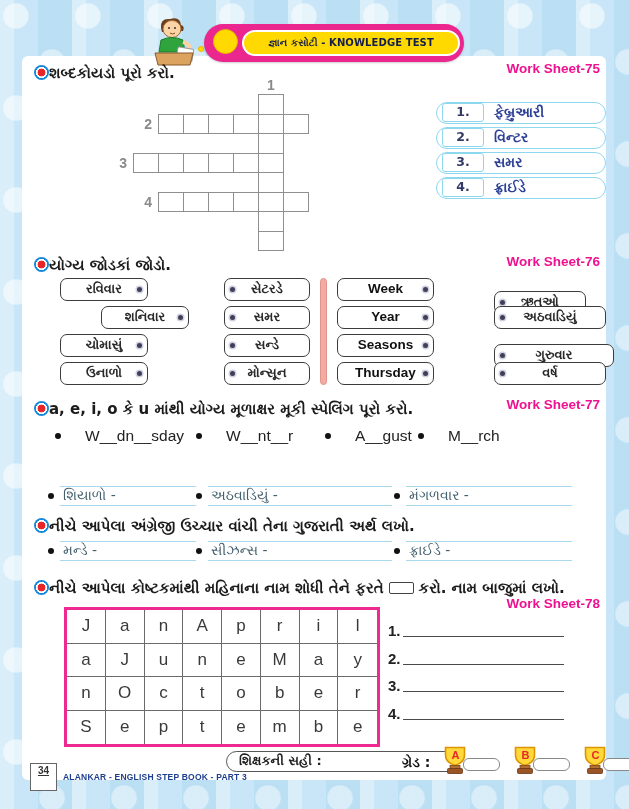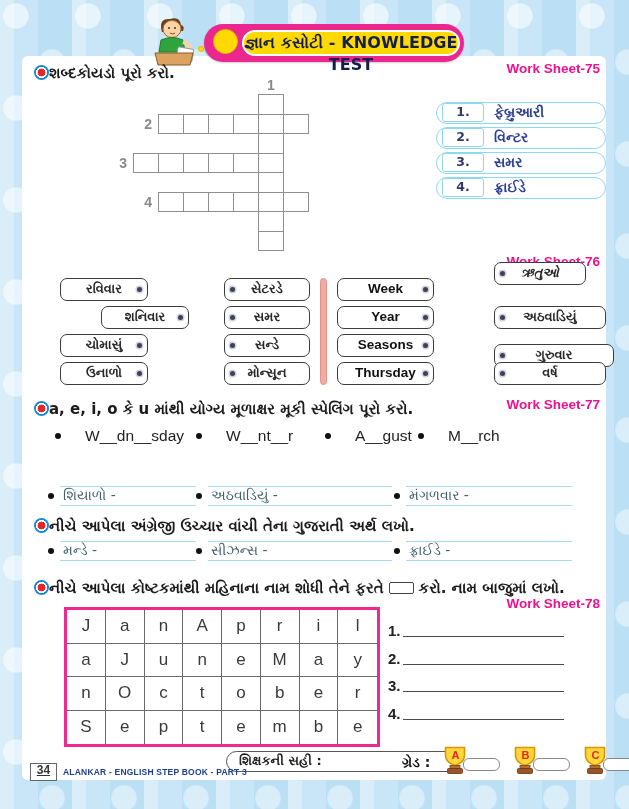--- a/index.html
+++ b/index.html
@@ -12,21 +12,21 @@
       radial-gradient(circle 13px at 52px 62px, rgba(255,255,255,.45) 12px, transparent 13.5px),
       linear-gradient(90deg, rgba(255,255,255,.30) 0 14px, transparent 14px 38px, rgba(176,218,242,.55) 38px 72px);
     background-size:72px 92px,72px 92px,72px 100%;
   }
   .sheet { position:absolute; left:22px; top:56px; width:584px; height:724px; background:#ffffff; border-radius:6px; }
   .layer { position:absolute; inset:0; }
 
   
   .banner-pink { position:absolute; left:204px; top:24px; width:260px; height:38px; background:#ec268f; border-radius:19px; box-shadow:0 1px 2px rgba(0,0,0,.2); }
   .banner-yellow { position:absolute; left:242px; top:30px; width:218px; height:26px; background:#ffd900; border:2px solid #ffffff; border-radius:13px;
-    text-align:center; line-height:22px; font-size:16px; font-weight:800; color:#141e4e; letter-spacing:.1px; }
+    text-align:center; line-height:22px; font-size:10px; font-weight:800; color:#141e4e; letter-spacing:.1px; }
   .tdot { position:absolute; background:#ffd900; border:1px solid #eab800; border-radius:50%; }
   .tdot.d1 { left:198px; top:46px; width:6px; height:6px; }
   .tdot.d2 { left:205px; top:36px; width:10px; height:10px; }
   .tdot.d3 { left:213px; top:29px; width:25px; height:25px; }
 
   
   .qrow { position:absolute; display:flex; align-items:flex-start; left:34px; }
   .qdot { flex:0 0 15px; width:15px; height:15px; margin-top:2px; border-radius:50%;
     background:radial-gradient(circle at center, #e8262a 0 3.6px, #ffffff 4.2px 5.4px, #1587d8 5.8px); }
   .qtext { font-size:15px; font-weight:700; color:#1b1b1b; line-height:20px; }
@@ -80,22 +80,22 @@
   .signpill { position:absolute; left:226px; top:751px; width:232px; height:21px; border:1.4px solid #555; border-radius:11px; background:#fff;
     font-size:13px; font-weight:700; color:#222; line-height:18px; padding-left:12px; }
   .gradebar { position:absolute; left:402px; top:746px; display:flex; gap:12px; align-items:flex-start; }
   .gradelabel { font-size:14px; font-weight:700; color:#111; margin-top:8px; white-space:nowrap; }
   .cupgroup { position:relative; width:58px; height:30px; }
   .cupgroup svg { position:absolute; left:0; top:0; }
   .cupletter { position:absolute; left:0; top:3px; width:26px; text-align:center;
     font-family:"Liberation Sans",sans-serif; font-size:11px; font-weight:800; color:#e8262a; }
   .gradebox { position:absolute; left:21px; top:12px; width:37px; height:13px; border:1.2px solid #888; border-radius:6px; background:#fff; }
   .pageline { position:absolute; left:30px; top:763px; display:flex; align-items:center; gap:6px; }
-  .pagenum { width:27px; height:18px; border:1.3px solid #666; background:#fff; text-align:center;
-    font-family:"Liberation Sans",sans-serif; font-size:12px; font-weight:700; color:#333; line-height:13px;text-decoration:underline; }
+  .pagenum { width:27px; height:28px; border:1.3px solid #666; background:#fff; text-align:center;
+    font-family:"Liberation Sans",sans-serif; font-size:10px; font-weight:700; color:#333; line-height:13px;text-decoration:underline; }
   .booktitle { font-family:"Liberation Sans",sans-serif; font-size:8.5px; font-weight:700; color:#1e3f8f; letter-spacing:.2px; }
 </style>
 </head>
 <body>
 
 <div class="canvas">
   <div class="sheet"></div>
 
   <div class="layer">
 
@@ -169,35 +169,39 @@
         <div class="clue" style="top: 152px;">
           <div class="numbox">3.</div>
           <div class="clabel">સમર</div>
         </div>
         <div class="clue" style="top: 177px;">
           <div class="numbox">4.</div>
           <div class="clabel">ફ્રાઈડે</div>
         </div>
       </div>
 
+    <div class="qrow" style="top:255px;">
+      <span class="qdot"></span>
+      <span class="qtext">યોગ્ય જોડકાં જોડો.</span>
+    </div>
     <div id="match">
       <div class="divider"></div>
     <div class="mbox" style="left: 60px; top: 278px; width: 88px;"><span>રવિવાર</span><span class="mdot right"></span></div>
         <div class="mbox" style="left: 60px; top: 306px; width: 88px; margin-left: 41px;"><span>શનિવાર</span><span class="mdot right"></span></div>
         <div class="mbox" style="left: 60px; top: 334px; width: 88px;"><span>ચોમાસું</span><span class="mdot right"></span></div>
         <div class="mbox" style="left: 60px; top: 362px; width: 88px;"><span>ઉનાળો</span><span class="mdot right"></span></div>
         <div class="mbox" style="left: 224px; top: 278px; width: 86px;"><span>સેટરડે</span><span class="mdot left"></span></div>
         <div class="mbox" style="left: 224px; top: 306px; width: 86px;"><span>સમર</span><span class="mdot left"></span></div>
         <div class="mbox" style="left: 224px; top: 334px; width: 86px;"><span>સન્ડે</span><span class="mdot left"></span></div>
         <div class="mbox" style="left: 224px; top: 362px; width: 86px;"><span>મોન્સૂન</span><span class="mdot left"></span></div>
         <div class="mbox en" style="left: 337px; top: 278px; width: 97px;"><span>Week</span><span class="mdot right"></span></div>
         <div class="mbox en" style="left: 337px; top: 306px; width: 97px;"><span>Year</span><span class="mdot right"></span></div>
         <div class="mbox en" style="left: 337px; top: 334px; width: 97px;"><span>Seasons</span><span class="mdot right"></span></div>
         <div class="mbox en" style="left: 337px; top: 362px; width: 97px;"><span>Thursday</span><span class="mdot right"></span></div>
-        <div class="mbox" style="left: 494px; top: 262px; width: 92px; font-style: italic;"><span>ઋતુઓ</span><span class="mdot left"></span></div>
+        <div class="mbox" style="left: 494px; top: 291px; width: 92px;"><span>ઋતુઓ</span><span class="mdot left"></span></div>
         <div class="mbox" style="left: 494px; top: 306px; width: 112px;"><span>અઠવાડિયું</span><span class="mdot left"></span></div>
         <div class="mbox" style="left: 494px; top: 344px; width: 120px;"><span>ગુરુવાર</span><span class="mdot left"></span></div>
         <div class="mbox" style="left: 494px; top: 362px; width: 112px;"><span>વર્ષ</span><span class="mdot left"></span></div>
       </div>
 
     <div class="qrow" style="top:399px;">
       <span class="qdot"></span>
       <span class="qtext">a, e, i, o કે u માંથી યોગ્ય મૂળાક્ષર મૂકી સ્પેલિંગ પૂરો કરો.</span>
     </div>
     <div id="q3items">

